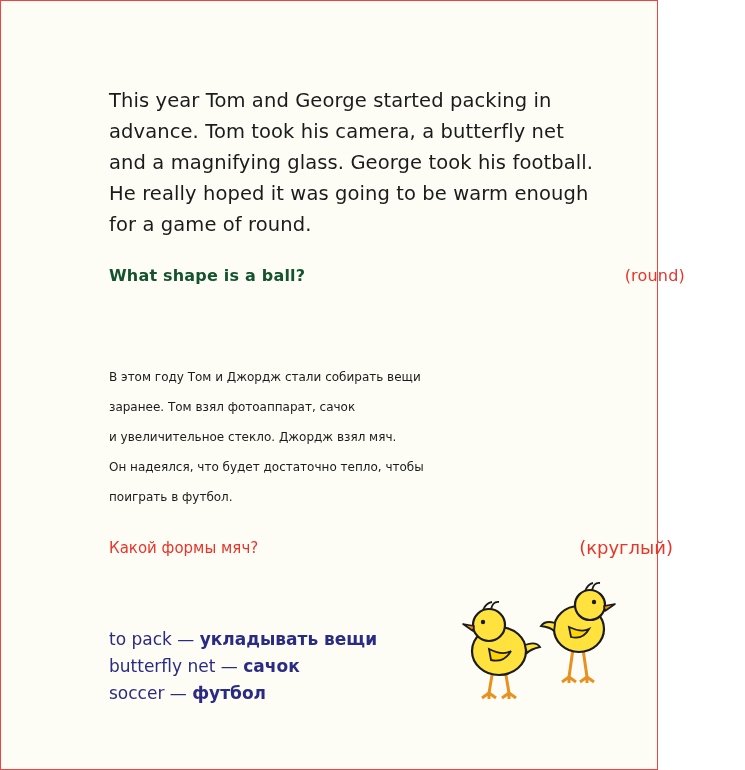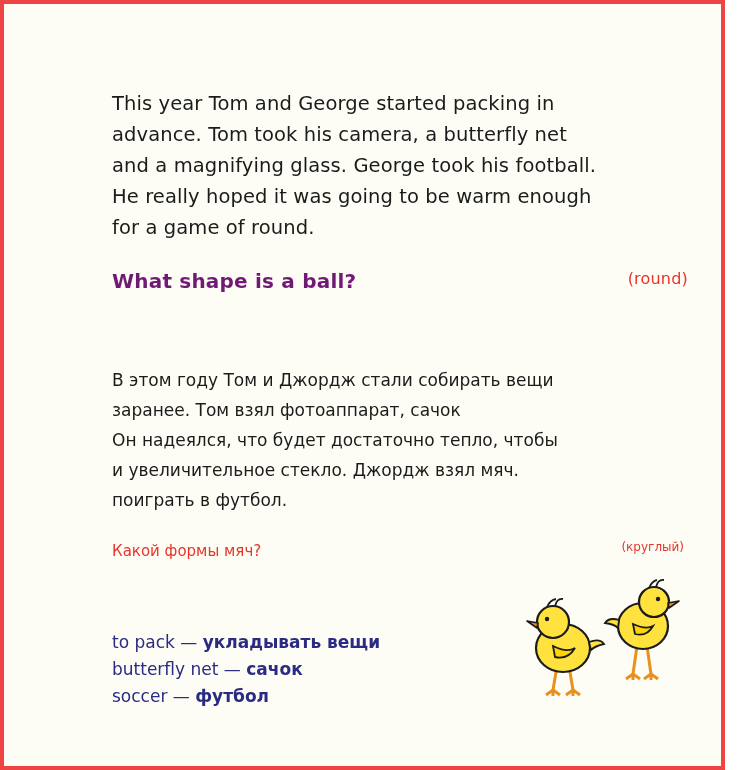--- a/index.html
+++ b/index.html
@@ -8,25 +8,25 @@
   }
   body {
     width: 745px;
     height: 770px;
     background: #ffffff;
     font-family: "DejaVu Sans", sans-serif;
     overflow: hidden;
   }
   .page {
     position: relative;
-    width: 725px;
+    width: 658px;
     height: 770px;
     background: #fdfdf6;
     box-sizing: border-box;
-    border: 4px solid #ef4444;
+    border: 1px solid #ef4444;
   }
   .content {
     position: absolute;
     left: 108px;
     top: 84px;
     width: 580px;
   }
 
   
   .para-en {
@@ -37,60 +37,60 @@
     letter-spacing: 0.1px;
   }
   .para-en .line { white-space: nowrap; }
 
   .qa-row {
     position: relative;
     margin-top: 26px;
     height: 24px;
   }
   .question {
-    font-size: 20px;
+    font-size: 16px;
     font-weight: bold;
-    color: #701a75;
+    color: #14532d;
     letter-spacing: 0.2px;
     margin-top: 10px;
   }
   .answer {
     position: absolute;
     right: 4px;
     top: 0;
     font-size: 16px;
     color: #e8352a;
     letter-spacing: 0.2px;
   }
 
   
   .para-ru {
     margin-top: 72px;
     font-family: "DejaVu Sans", sans-serif;
-    font-size: 17px;
+    font-size: 12px;
     line-height: 30px;
     color: #1b1b1b;
   }
   .para-ru .line { white-space: nowrap; }
 
   .qa-row-ru {
     position: relative;
     margin-top: 26px;
     height: 24px;
   }
   .question-ru {
     font-size: 15px;
     font-weight: normal;
     color: #e8352a;
   }
   .answer-ru {
     position: absolute;
-    right: 8px;
+    right: 16px;
     top: -1px;
-    font-size: 12px;
+    font-size: 18px;
     color: #e8352a;
   }
 
   
   .glossary {
     margin-top: 64px;
     font-size: 17px;
     line-height: 27px;
     color: #2b2b84;
   }
@@ -124,22 +124,22 @@
     </div>
 
     <div class="qa-row">
       <span class="question">What shape is a ball?</span>
       <span class="answer">(round)</span>
     </div>
 
     <div class="para-ru">
       <div class="line">В этом году Том и Джордж стали собирать вещи</div>
       <div class="line">заранее. Том взял фотоаппарат, сачок</div>
+      <div class="line">и увеличительное стекло. Джордж взял мяч.</div>
       <div class="line">Он надеялся, что будет достаточно тепло, чтобы</div>
-      <div class="line">и увеличительное стекло. Джордж взял мяч.</div>
       <div class="line">поиграть в футбол.</div>
     </div>
 
     <div class="qa-row-ru">
       <span class="question-ru">Какой формы мяч?</span>
       <span class="answer-ru">(круглый)</span>
     </div>
 
     <div class="glossary">
       <div class="gloss-line">

